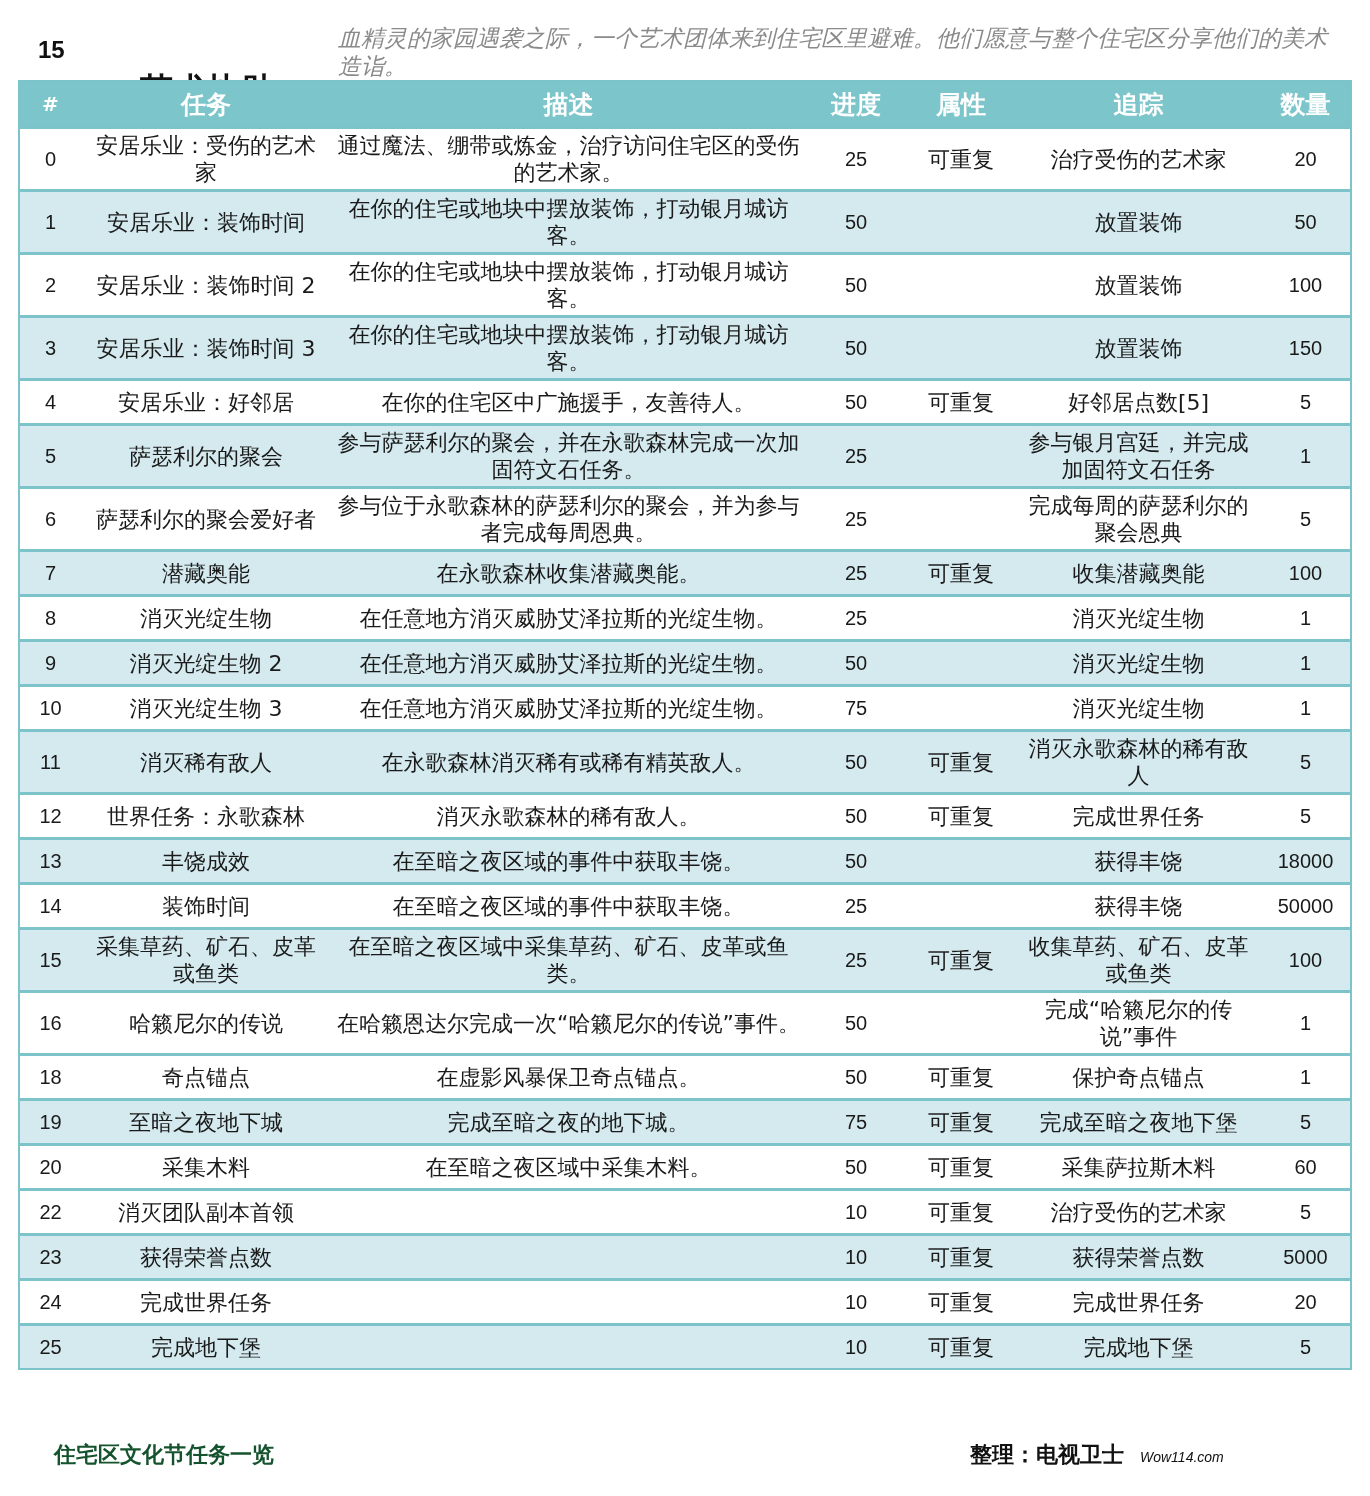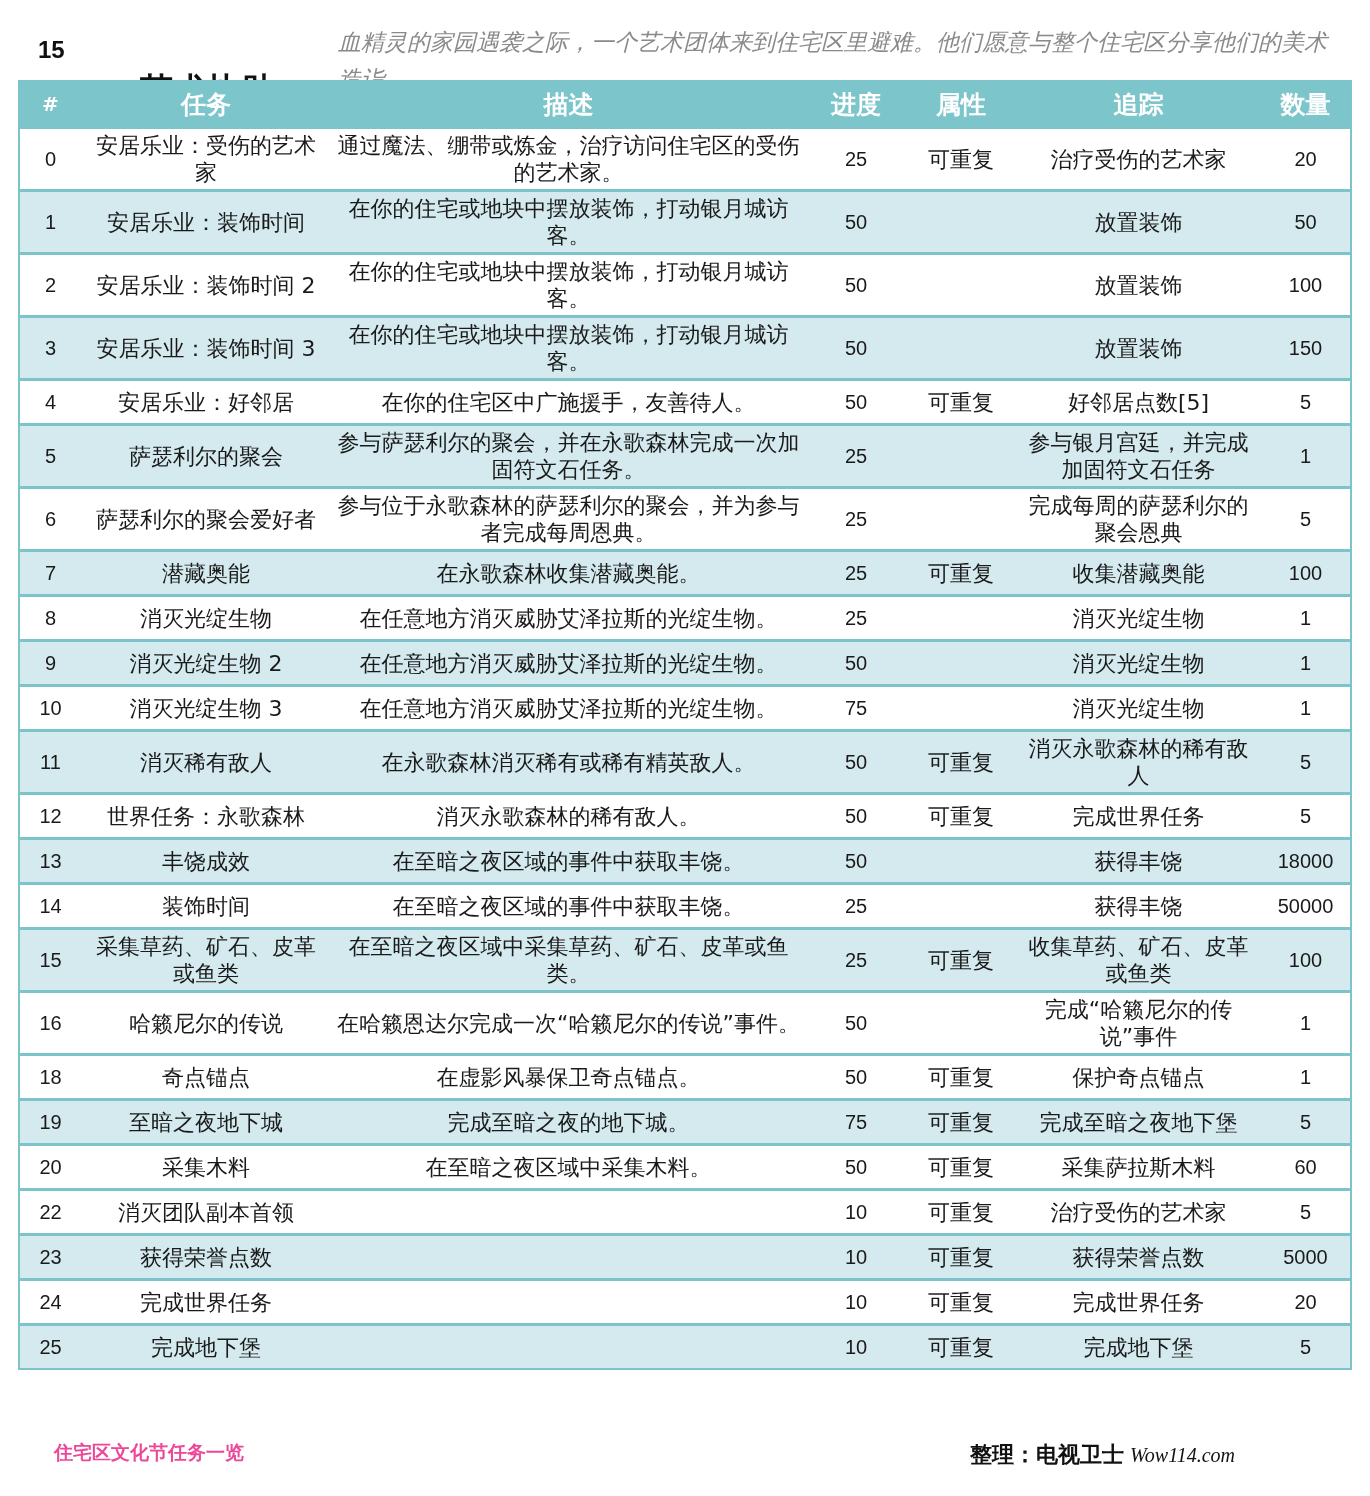--- a/index.html
+++ b/index.html
@@ -40,21 +40,21 @@
       color: #111;
       letter-spacing: 1px;
       margin-top: 40px;
     }
     .title-desc {
       position: absolute;
       left: 338px;
       top: 24px;
       width: 1000px;
       font-size: 23px;
-      line-height: 37px;
+      line-height: 28px;
       font-style: italic;
       color: #8a8a8a;
     }
     table.quest-table {
       position: absolute;
       left: 18px;
       top: 80px;
       width: 1332px;
       border-collapse: collapse;
       table-layout: fixed;
@@ -85,38 +85,38 @@
       font-size: 20px;
     }
     .quest-table tr.odd td { background: #ffffff; }
     .quest-table tr.even td { background: #d4eaef; }
     .quest-table tr.r2 td { height: 56px; }
     .quest-table tr.rs td { height: 38px; }
     .footer-left {
       position: absolute;
       left: 54px;
       top: 1440px;
-      font-size: 19px;
-      font-weight: bold;
-      color: #ec4899;
+      font-size: 22px;
+      font-weight: bold;
+      color: #14532d;
     }
     .footer-right {
       position: absolute;
       left: 970px;
       top: 1440px;
       font-size: 22px;
       font-weight: bold;
       color: #111;
     }
     .footer-site {
       font-weight: normal;
       font-style: italic;
-      font-family: Liberation Serif, serif;
-      font-size: 20px;
-      margin-left: 6px;
+      font-family: Liberation Sans, sans-serif;
+      font-size: 14px;
+      margin-left: 16px;
     }
   </style>
 </head>
 <body>
 
 <div class="title-bar">
   <span class="title-num">15</span>
   <span class="title-name">艺术协助</span>
   <div class="title-desc">血精灵的家园遇袭之际，一个艺术团体来到住宅区里避难。他们愿意与整个住宅区分享他们的美术造诣。</div>
 </div>

